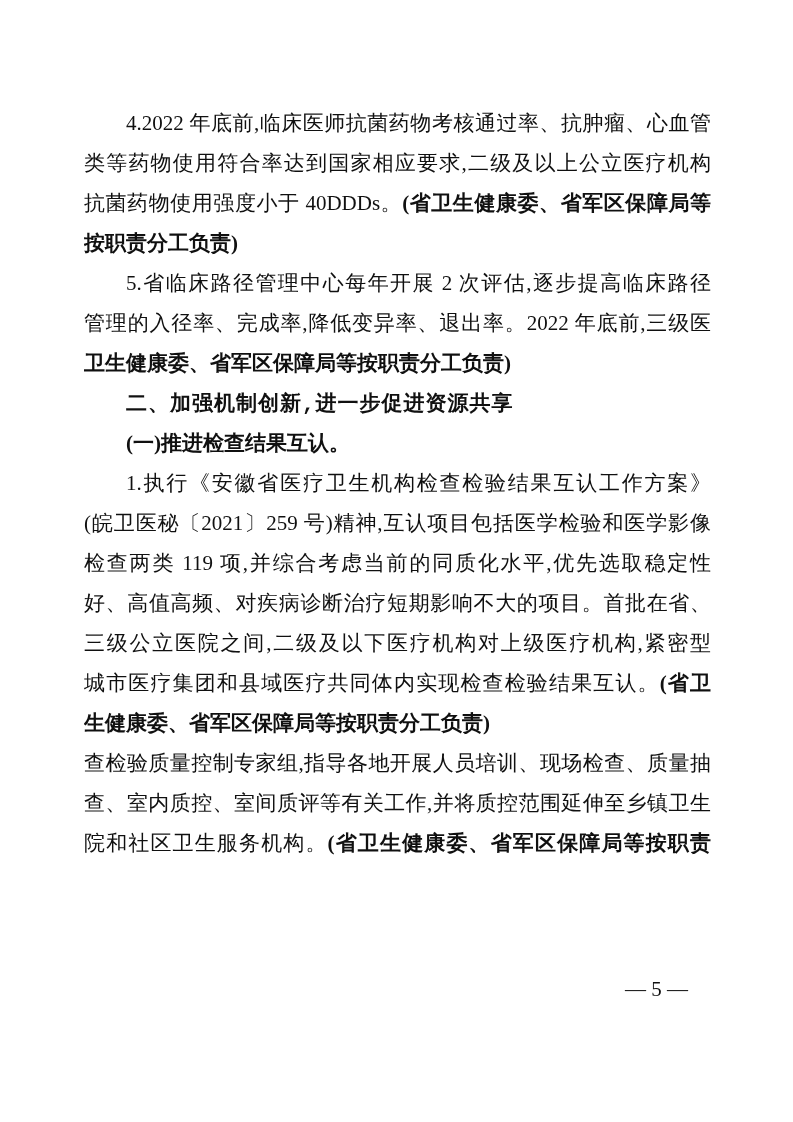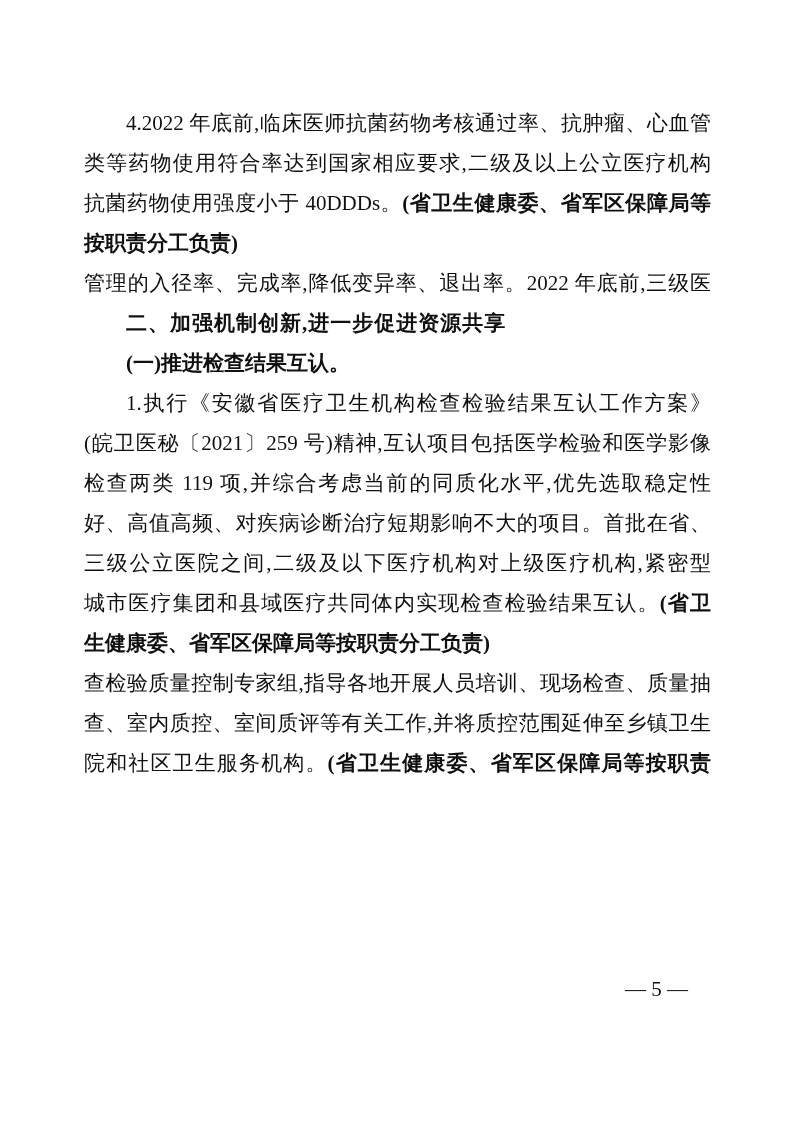--- a/index.html
+++ b/index.html
@@ -45,21 +45,21 @@
   }
   .t-body {
     font-family: "Liberation Serif", serif;
     font-weight: 400;
   }
   .t-kaiti {
     font-family: "Liberation Serif", serif;
     font-weight: 700;
   }
   .t-heading {
-    font-family: Liberation Serif, serif;
+    font-family: Liberation Mono, monospace;
     font-weight: 700;
     letter-spacing: 1px;
   }
   .page-number {
     position: absolute;
     top: 976px;
     left: 84px;
     width: 604px;
     text-align: right;
     font-size: 21px;
@@ -70,21 +70,23 @@
 </style>
 </head>
 <body>
 
 <div class="page">
   <div class="doc-body">
       <div class="line fill indent"><span class="t-body">4.2022 年底前,临床医师抗菌药物考核通过率、抗肿瘤、心血管</span></div>
       <div class="line fill"><span class="t-body">类等药物使用符合率达到国家相应要求,二级及以上公立医疗机构</span></div>
       <div class="line fill"><span class="t-body">抗菌药物使用强度小于 40DDDs。</span><span class="t-kaiti">(省卫生健康委、省军区保障局等</span></div>
       <div class="line endline"><span class="t-kaiti">按职责分工负责)</span></div>
+      <div class="line fill indent"><span class="t-body">5.省临床路径管理中心每年开展 2 次评估,逐步提高临床路径</span></div>
       <div class="line fill"><span class="t-body">管理的入径率、完成率,降低变异率、退出率。2022 年底前,三级医</span></div>
+      <div class="line endline"><span class="t-kaiti">卫生健康委、省军区保障局等按职责分工负责)</span></div>
       <div class="line endline indent"><span class="t-heading">二、加强机制创新,进一步促进资源共享</span></div>
       <div class="line endline indent"><span class="t-kaiti">(一)推进检查结果互认。</span></div>
       <div class="line fill indent"><span class="t-body">1.执行《安徽省医疗卫生机构检查检验结果互认工作方案》</span></div>
       <div class="line fill"><span class="t-body">(皖卫医秘〔2021〕259 号)精神,互认项目包括医学检验和医学影像</span></div>
       <div class="line fill"><span class="t-body">检查两类 119 项,并综合考虑当前的同质化水平,优先选取稳定性</span></div>
       <div class="line fill"><span class="t-body">好、高值高频、对疾病诊断治疗短期影响不大的项目。首批在省、市</span></div>
       <div class="line fill"><span class="t-body">三级公立医院之间,二级及以下医疗机构对上级医疗机构,紧密型</span></div>
       <div class="line fill"><span class="t-body">城市医疗集团和县域医疗共同体内实现检查检验结果互认。</span><span class="t-kaiti">(省卫</span></div>
       <div class="line endline"><span class="t-kaiti">生健康委、省军区保障局等按职责分工负责)</span></div>
       <div class="line fill"><span class="t-body">查检验质量控制专家组,指导各地开展人员培训、现场检查、质量抽</span></div>

